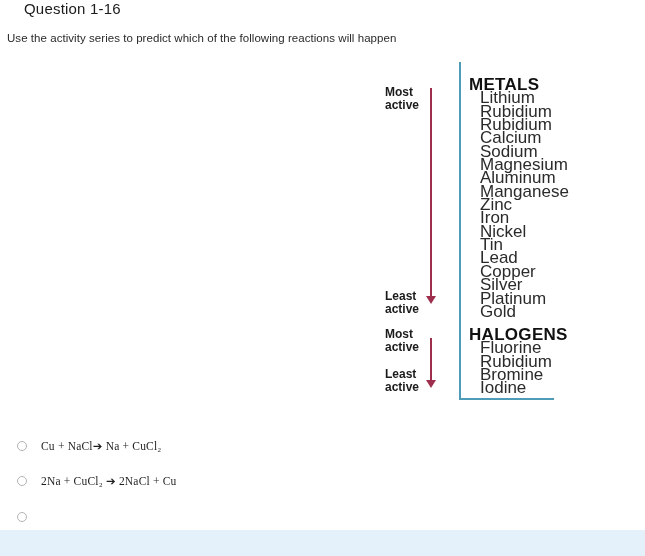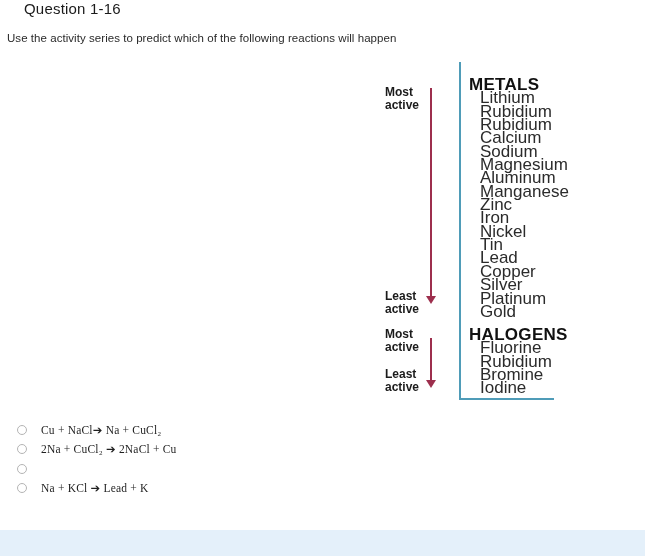--- a/index.html
+++ b/index.html
@@ -131,20 +131,21 @@
     position: absolute;
     left: 17px;
     top: 420px;
     width: 340px;
   }
   .answer-option {
     position: relative;
     height: 19.5px;
     display: flex;
     align-items: center;
+    margin-top: 16px;
   }
   .radio-button {
     width: 8px;
     height: 8px;
     border: 1px solid #b4b4b4;
     border-radius: 50%;
     background: #ffffff;
     flex: 0 0 auto;
   }
   .answer-equation {

